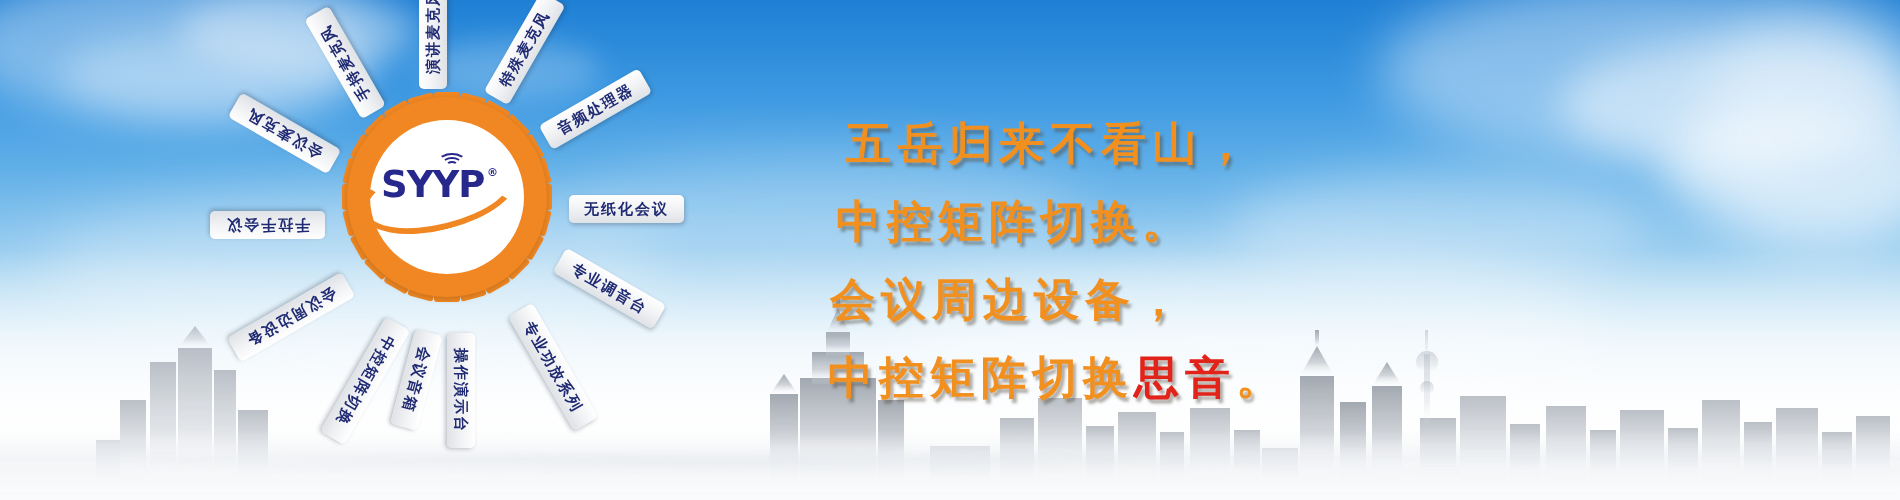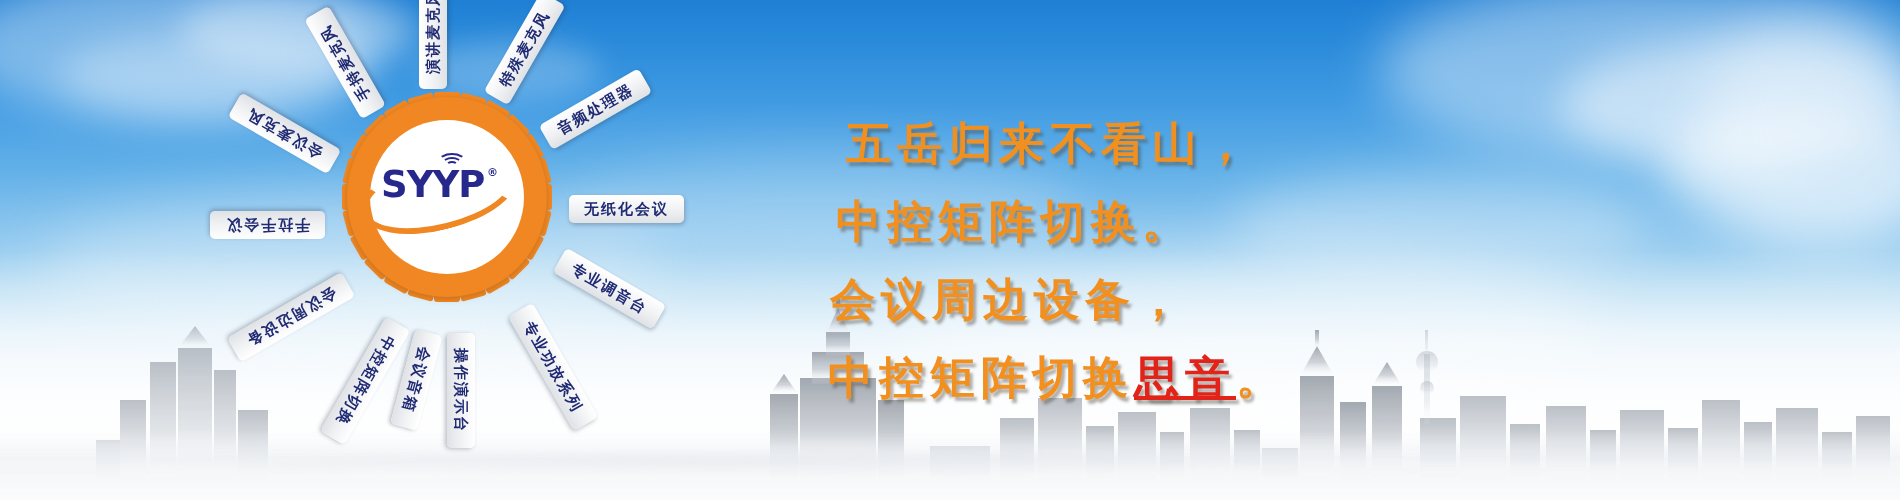--- a/index.html
+++ b/index.html
@@ -173,21 +173,21 @@
     font-size:45px;
     letter-spacing:6px;
     line-height:78px;
     color:#f2901f;
     text-shadow:3px 4px 3px rgba(80,70,60,.45);
     white-space:nowrap;
   }
   .poem-line.indent1{padding-left:18px;}
   .poem-line.indent2{padding-left:8px;}
   .poem-line.indent3{padding-left:2px;}
-  .hl-red{color:#e2231a;text-decoration:underline;}
+  .hl-red{color:#e2231a;}
 </style>
 </head>
 <body>
 
 <div class="banner">
 
   <div class="cloud cl-a"></div>
   <div class="cloud cl-b"></div>
   <div class="cloud cl-c"></div>
   <div class="cloud cl-l"></div>

